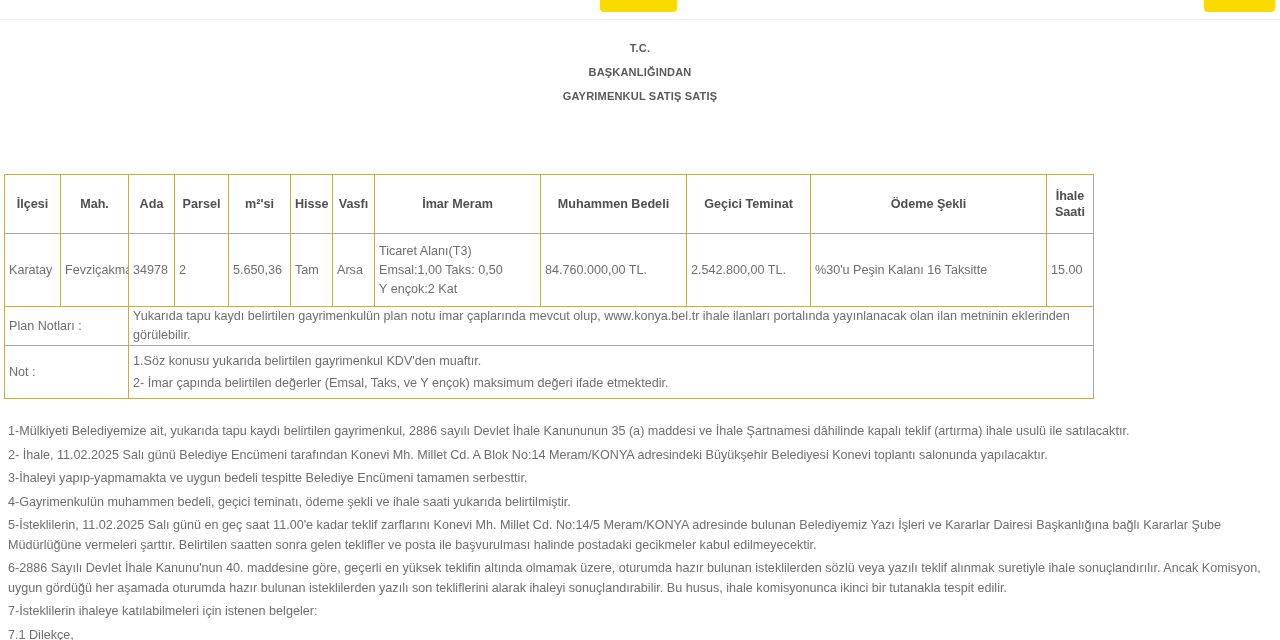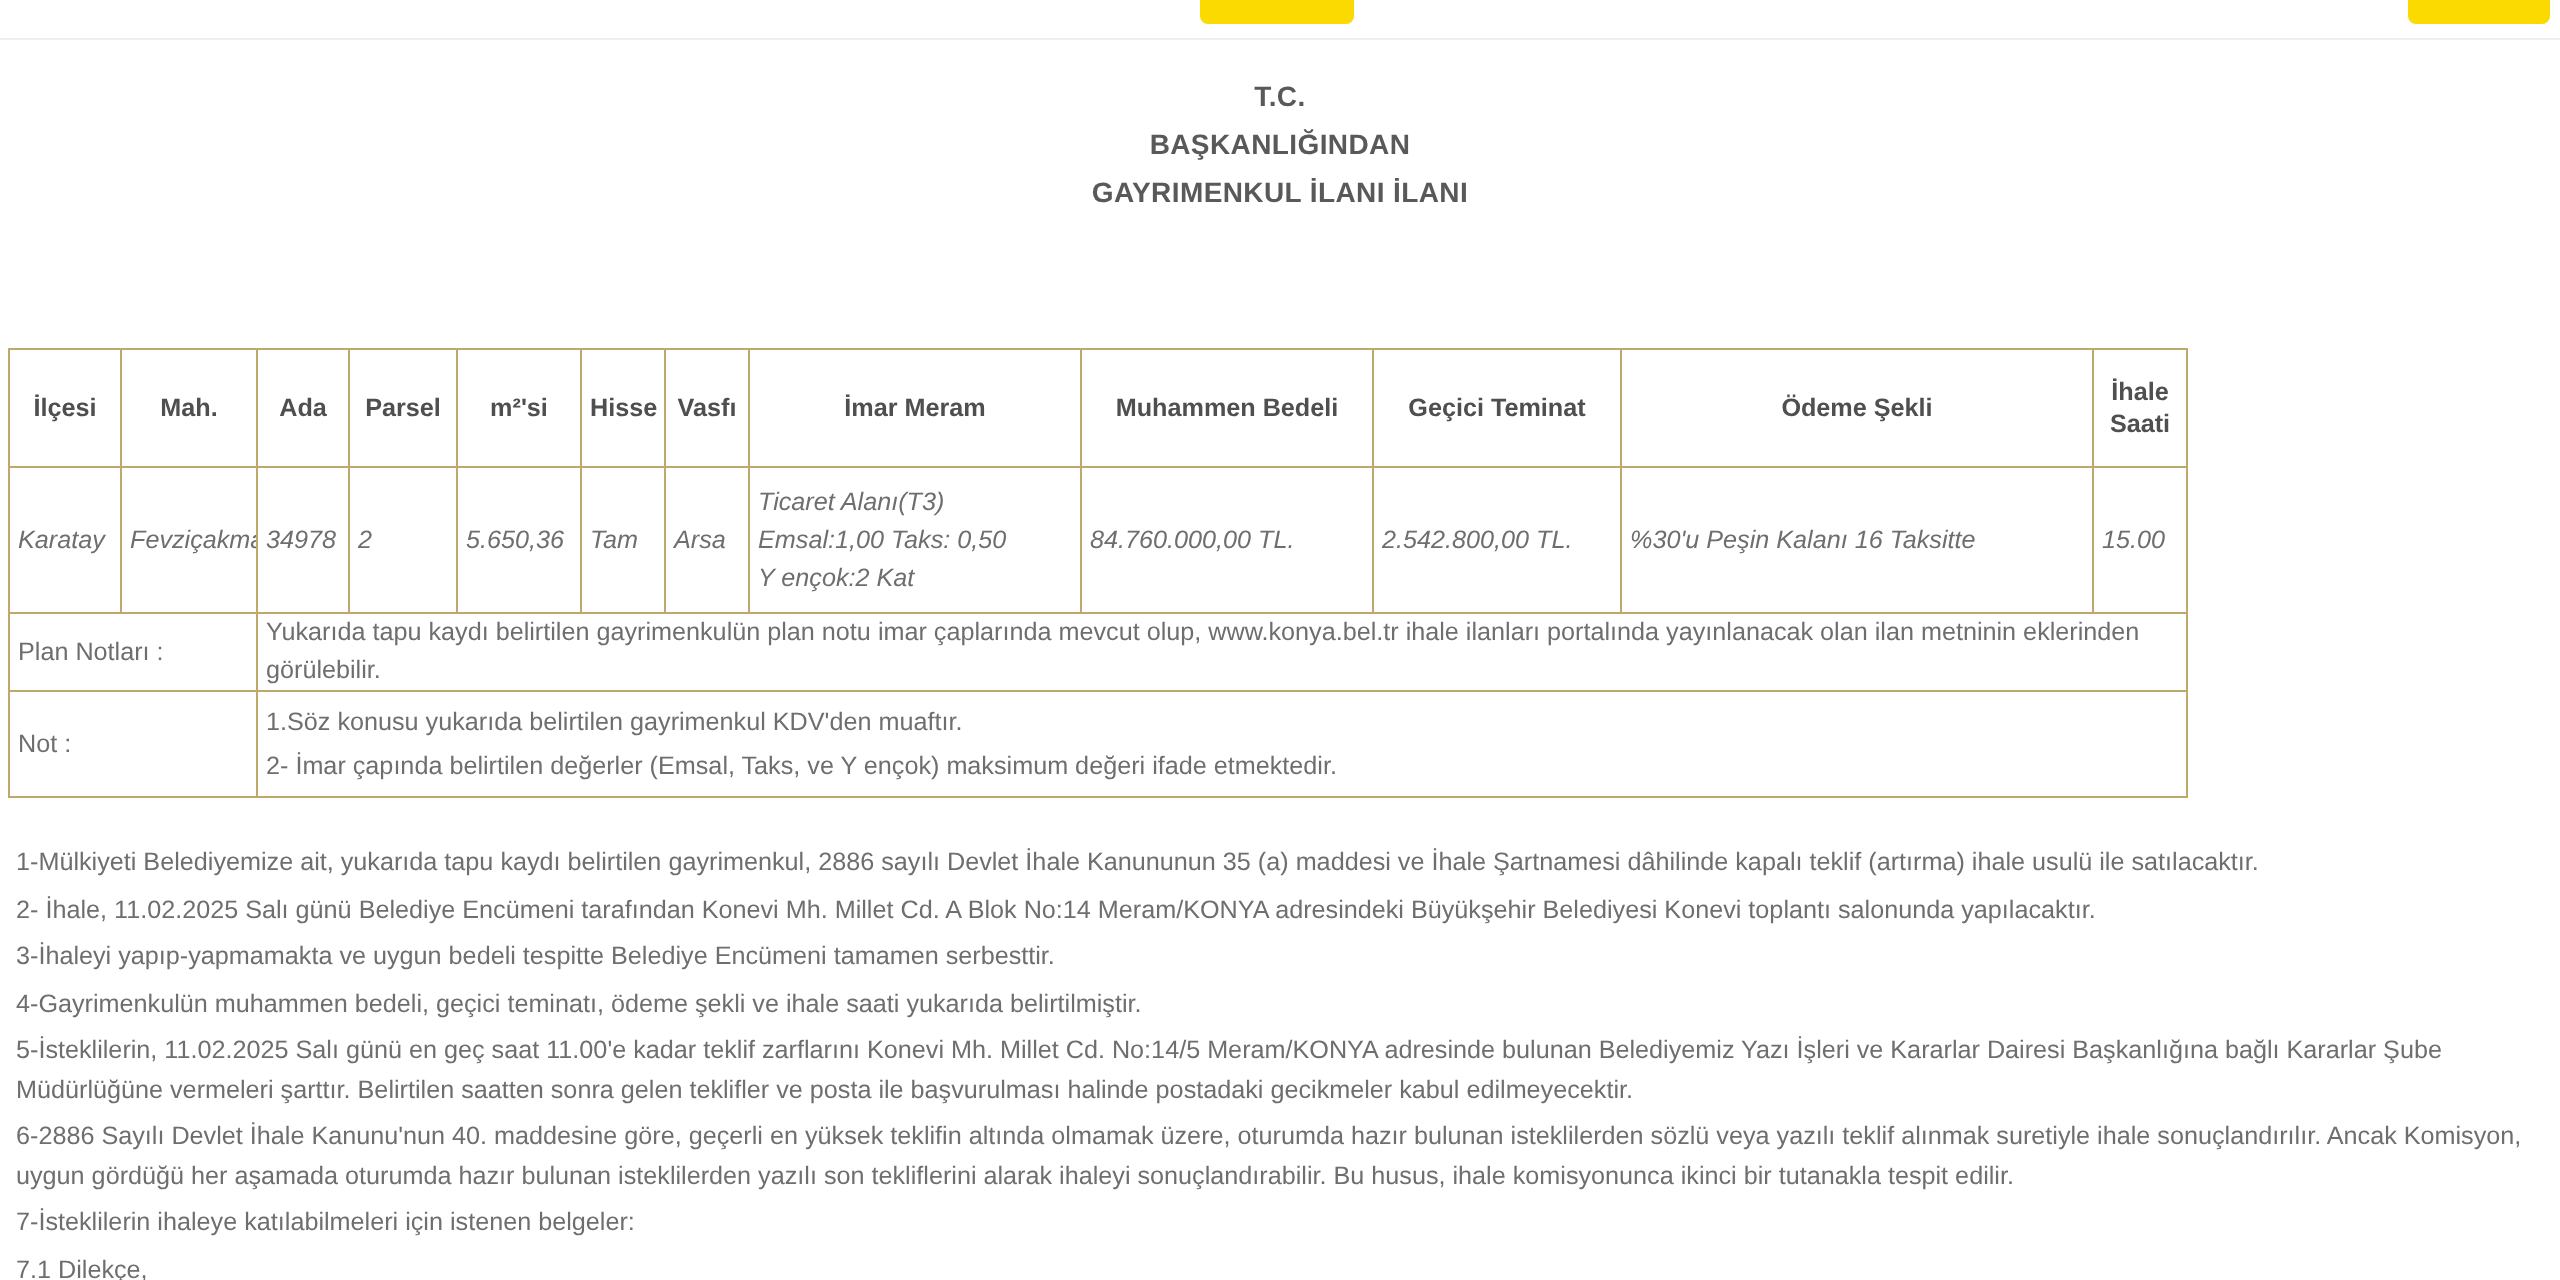--- a/index.html
+++ b/index.html
@@ -43,21 +43,21 @@
 
   
   .heading {
     position: absolute;
     top: 36px;
     left: 0;
     width: 1280px;
     text-align: center;
     color: #595959;
     font-weight: bold;
-    font-size: 14px;
+    font-size: 11px;
     line-height: 24px;
     letter-spacing: 0.2px;
   }
   .heading div { white-space: nowrap; }
 
   
   .tbl-wrap {
     position: absolute;
     top: 174px;
     left: 4px;
@@ -83,21 +83,20 @@
     font-weight: bold;
     color: #4f4f4f;
     height: 58px;
     vertical-align: middle;
     line-height: 16px;
   }
   table.ilan tbody td.data {
     height: 72px;
     vertical-align: middle;
     line-height: 19px;
-    font-style: italic;
   }
   td.multiline { vertical-align: middle; }
   td.noterow {
     height: 34px;
     line-height: 19px;
   }
   td.noterow2 {
     height: 52px;
     line-height: 22px;
   }
@@ -137,21 +136,21 @@
 
 <div class="topstrip">
   <div class="yellow-btn one"></div>
   <div class="yellow-btn two"></div>
   <div class="strip-rule"></div>
 </div>
 
 <div class="heading">
   <div>T.C.</div>
   <div>BAŞKANLIĞINDAN</div>
-  <div>GAYRIMENKUL İLANI İLANI</div>
+  <div>GAYRIMENKUL SATIŞ SATIŞ</div>
 </div>
 
 <div class="tbl-wrap">
   <table class="ilan">
     <colgroup>
       <col class="c-ilce">
         <col class="c-mah">
         <col class="c-ada">
         <col class="c-parsel">
       <col class="c-m2">

